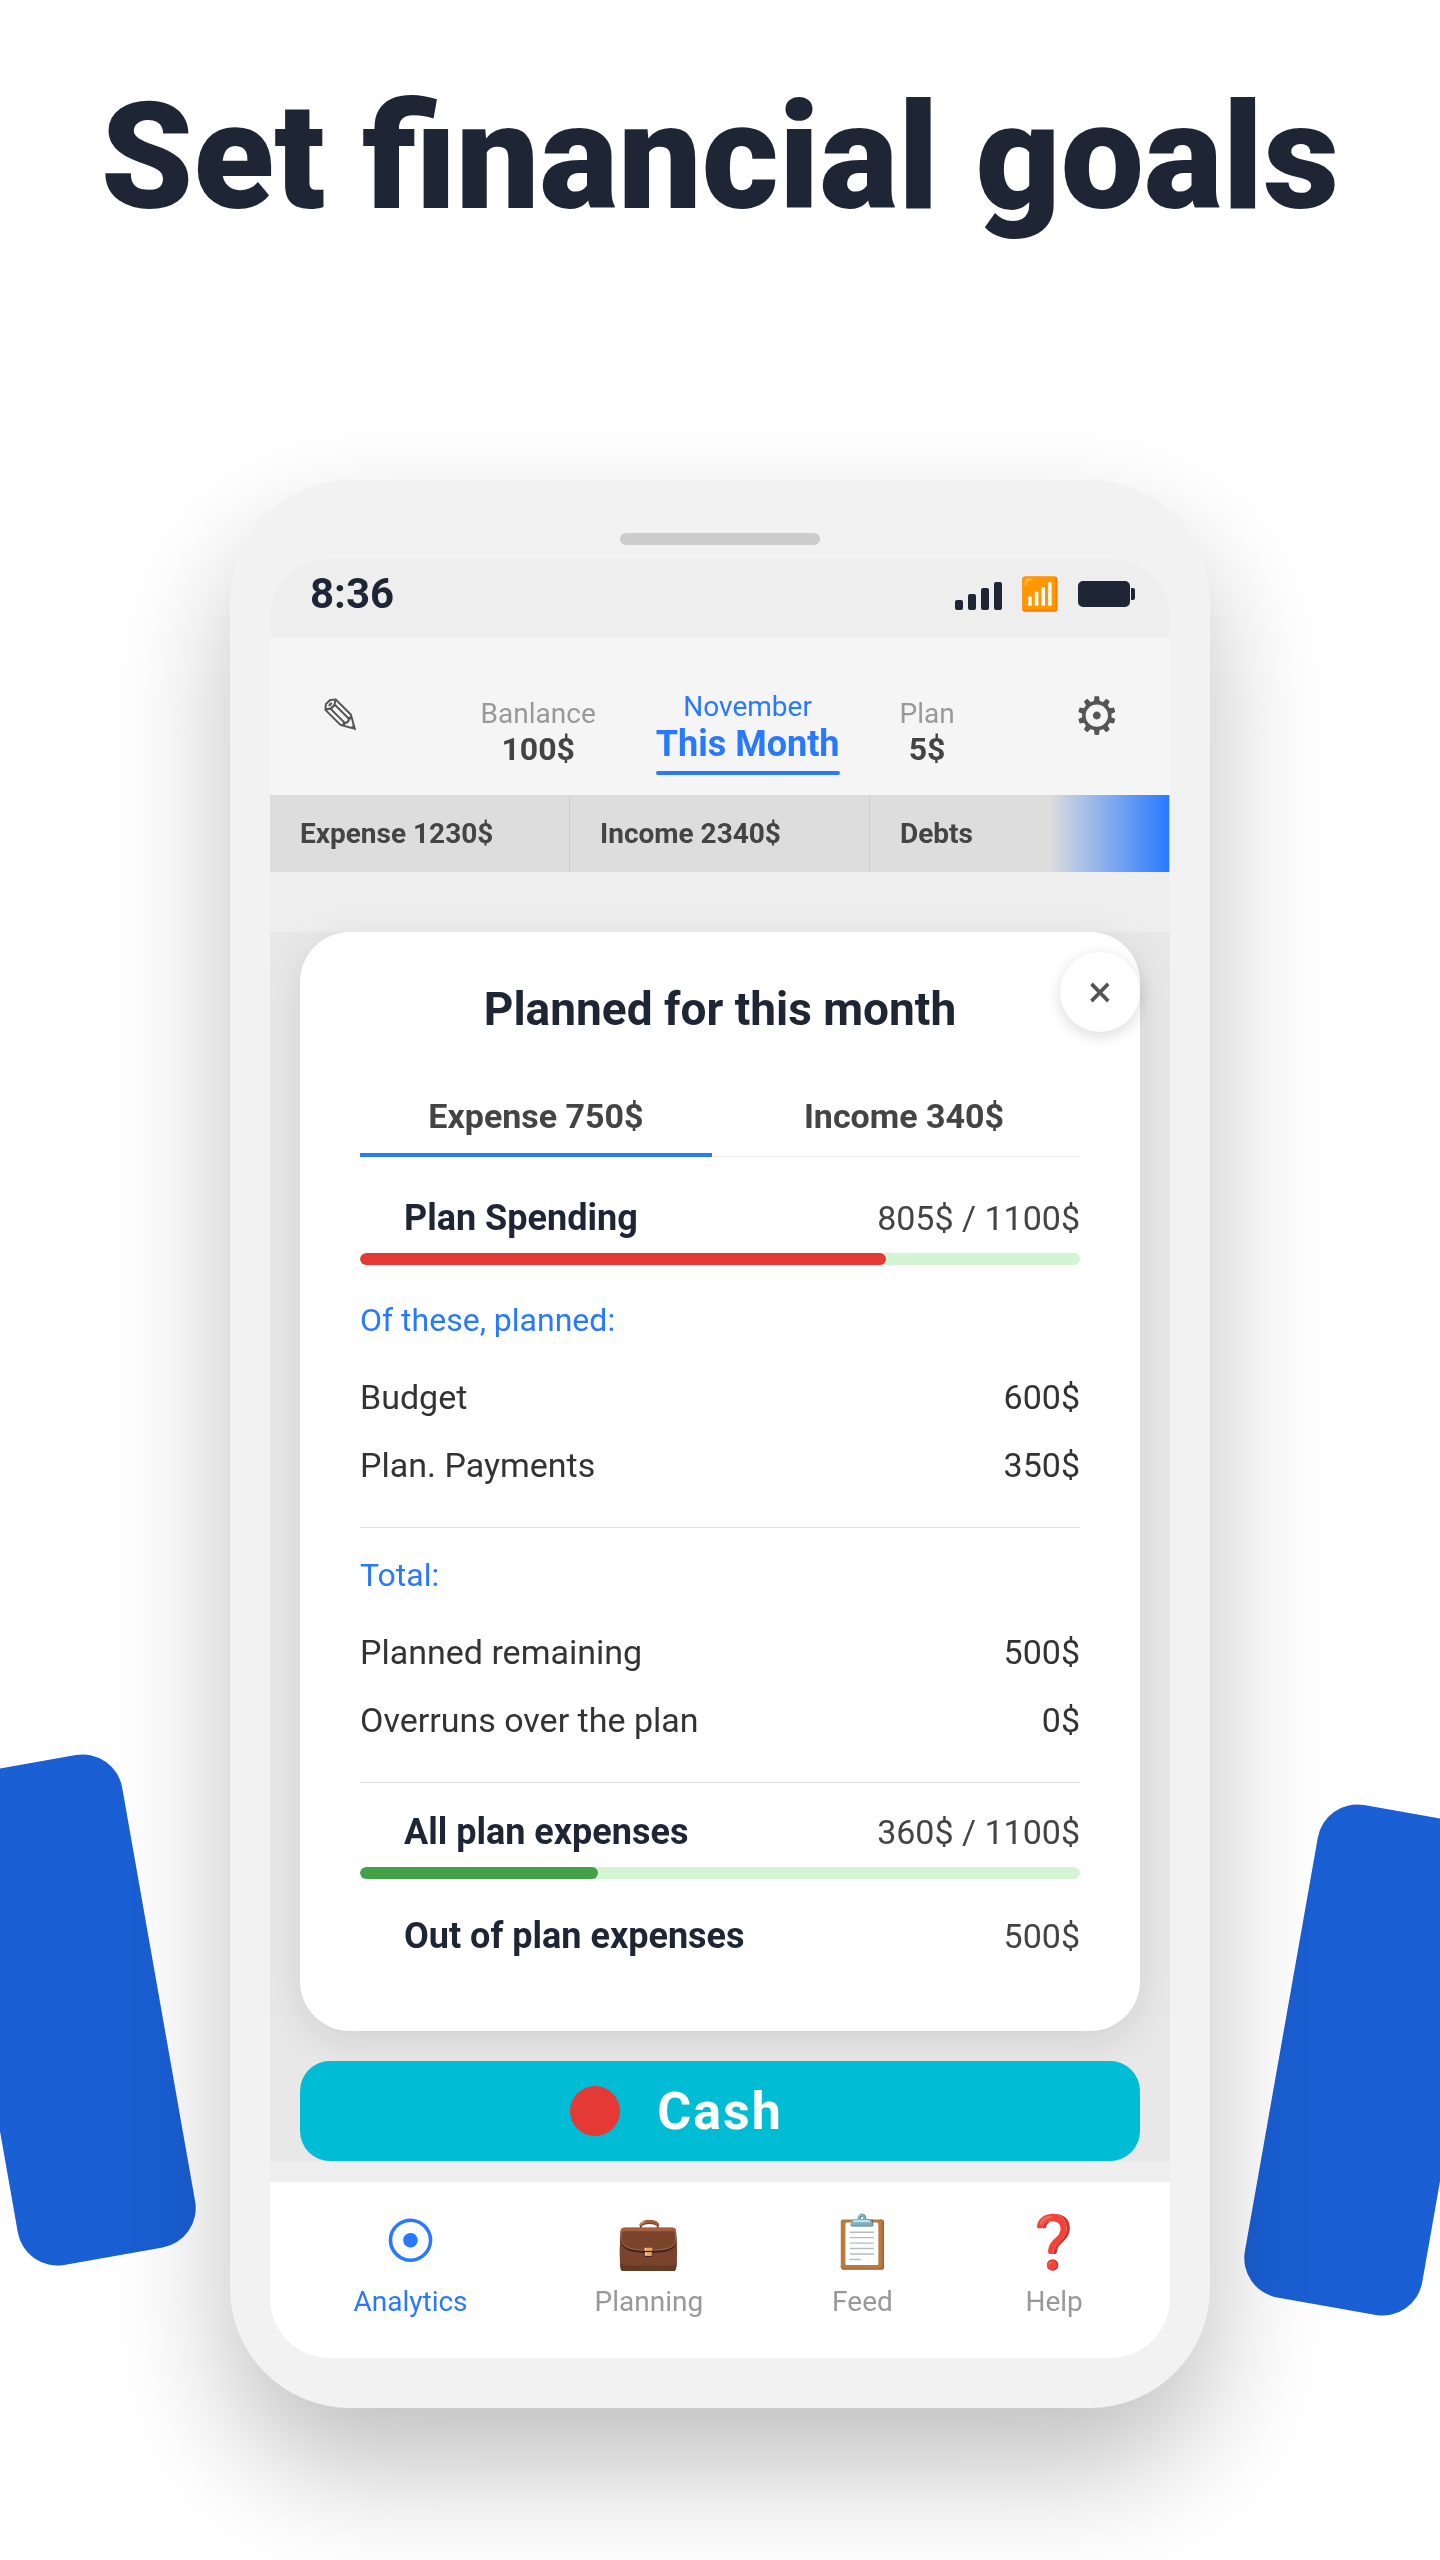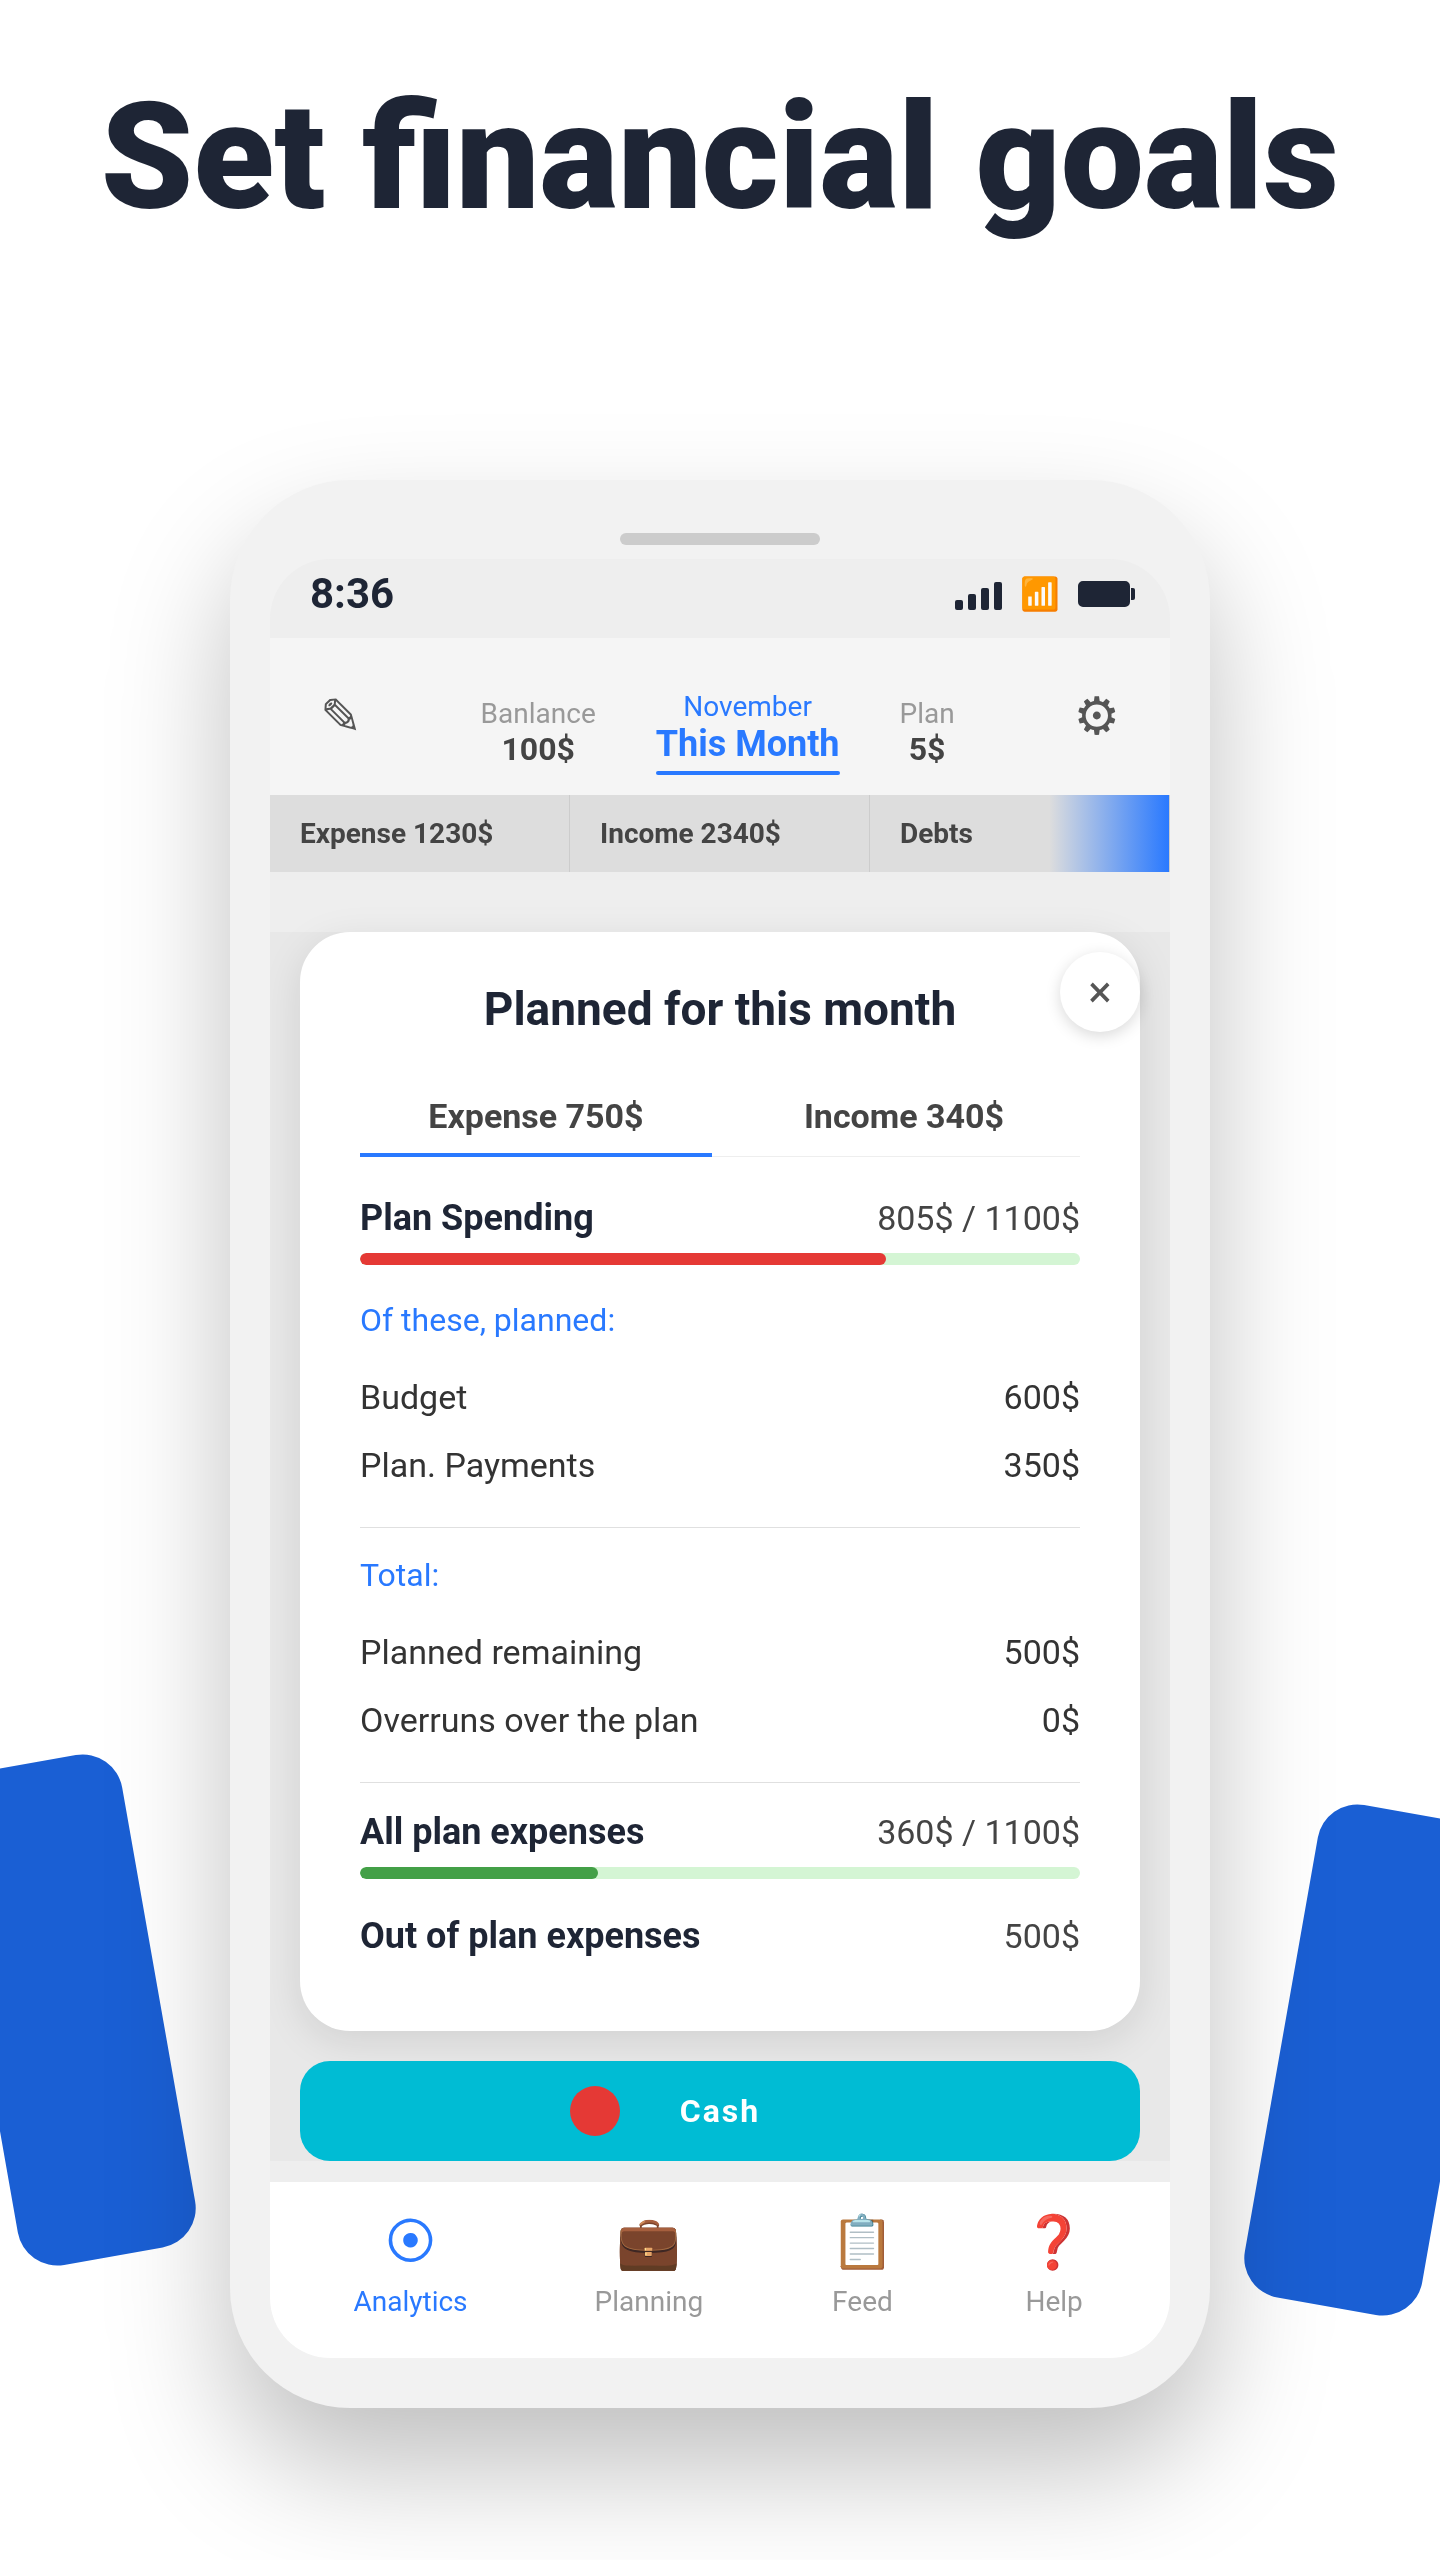--- a/index.html
+++ b/index.html
@@ -281,20 +281,21 @@
       height: 4px;
       background: #2979ff;
     }
 
     
     .plan-row {
       display: flex;
       justify-content: space-between;
       align-items: center;
       margin-bottom: 14px;
+      margin-left: 44px;
     }
     .plan-label {
       font-size: 36px;
       font-weight: 700;
       color: #1e2535;
     }
     .plan-value {
       font-size: 34px;
       color: #444;
     }
@@ -361,21 +362,21 @@
     .cash-bar-dot {
       position: absolute;
       left: 50%;
       transform: translateX(-150px);
       width: 50px;
       height: 50px;
       background: #e53935;
       border-radius: 50%;
     }
     .cash-bar-text {
-      font-size: 32px;
+      font-size: 52px;
       font-weight: 700;
       color: white;
       letter-spacing: 2px;
       text-align: right;
     }
 
     
     .bottom-nav {
       background: white;
       display: flex;

